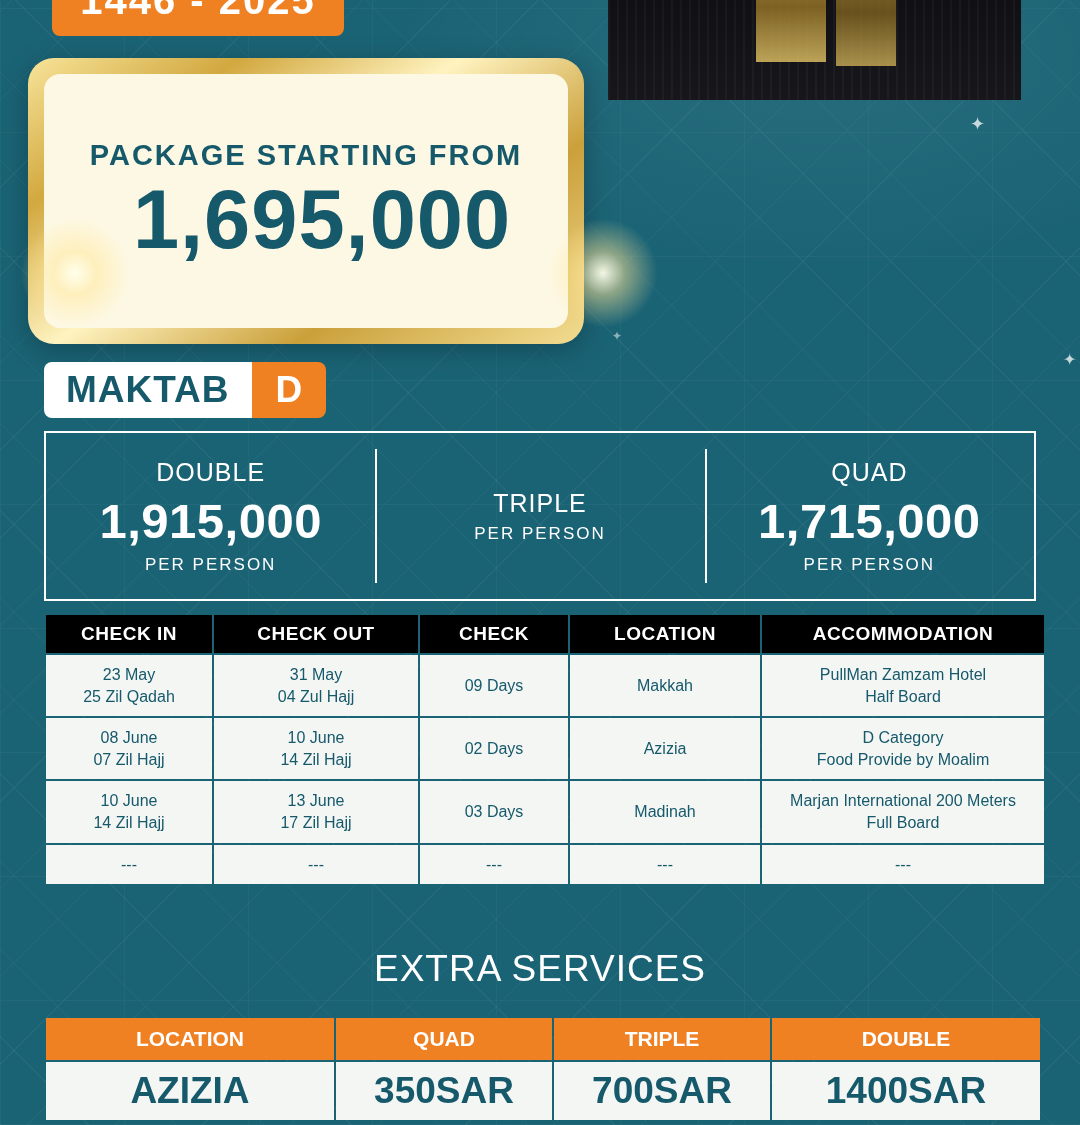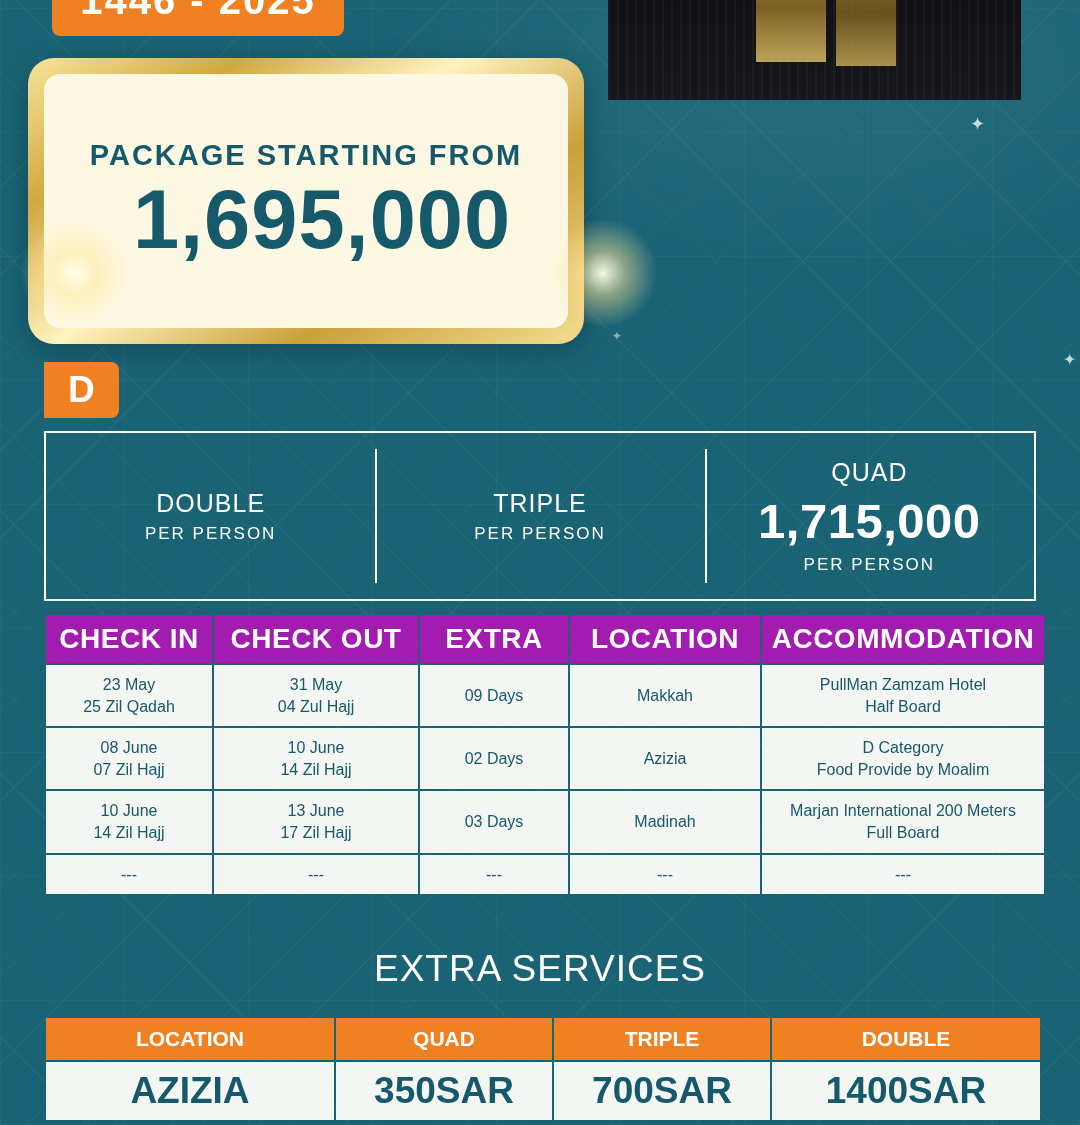--- a/index.html
+++ b/index.html
@@ -197,23 +197,23 @@
   
   .itinerary {
     position: absolute;
     left: 44px; top: 613px;
     width: 992px;
     border-collapse: separate;
     border-spacing: 2px;
     table-layout: fixed;
   }
   .itinerary th {
-    background: #a21caf;
-    color: #ffffff;
-    font-size: 28px;
+    background: #000000;
+    color: #ffffff;
+    font-size: 19px;
     font-weight: bold;
     letter-spacing: .5px;
     padding: 8px 4px;
     text-align: center;
   }
   .itinerary td {
     background: #f4f6f4;
     color: #15596b;
     font-size: 16px;
     text-align: center;
@@ -282,26 +282,28 @@
 <div class="price-card">
   <div class="price-inner">
     <div class="price-title">PACKAGE STARTING FROM</div>
     <div class="price-amount">1,695,000</div>
   </div>
   <div class="flare left"></div>
   <div class="flare right"></div>
 </div>
 
 <div class="maktab">
+  <div class="m-name">MAKTAB</div>
   <div class="m-cat">D</div>
 </div>
 
 <div class="occupancy">
   <div class="occ-col">
     <div class="occ-type">DOUBLE</div>
+    <div class="occ-price">1,915,000</div>
     <div class="occ-sub">PER PERSON</div>
   </div>
   <div class="occ-col">
     <div class="occ-type">TRIPLE</div>
     <div class="occ-sub">PER PERSON</div>
   </div>
   <div class="occ-col">
     <div class="occ-type">QUAD</div>
     <div class="occ-price">1,715,000</div>
     <div class="occ-sub">PER PERSON</div>
@@ -313,21 +315,21 @@
     <col style="width:166px">
       <col style="width:204px">
       <col style="width:148px">
       <col style="width:190px">
       <col style="width:282px">
   </colgroup>
   <thead>
     <tr>
       <th>CHECK IN</th>
       <th>CHECK OUT</th>
-      <th>EXTRA</th>
+      <th>CHECK</th>
       <th>LOCATION</th>
       <th>ACCOMMODATION</th>
     </tr>
   </thead>
   <tbody>
     <tr>
       <td>
         <span class="l2">23 May</span>
         <span class="l2">25 Zil Qadah</span>
       </td>

